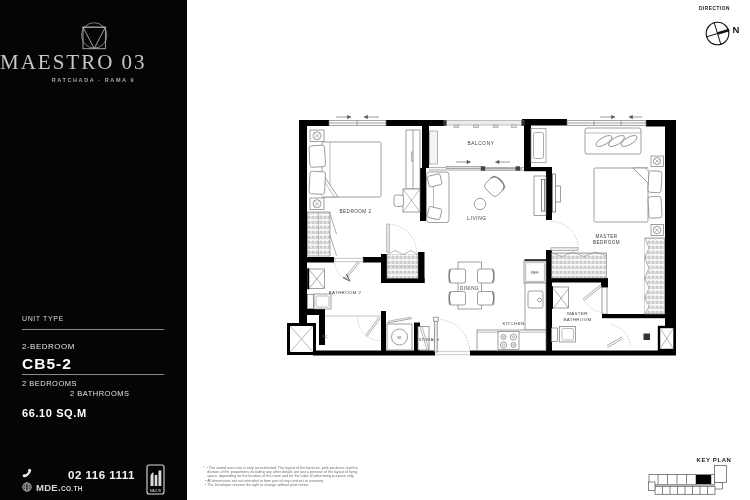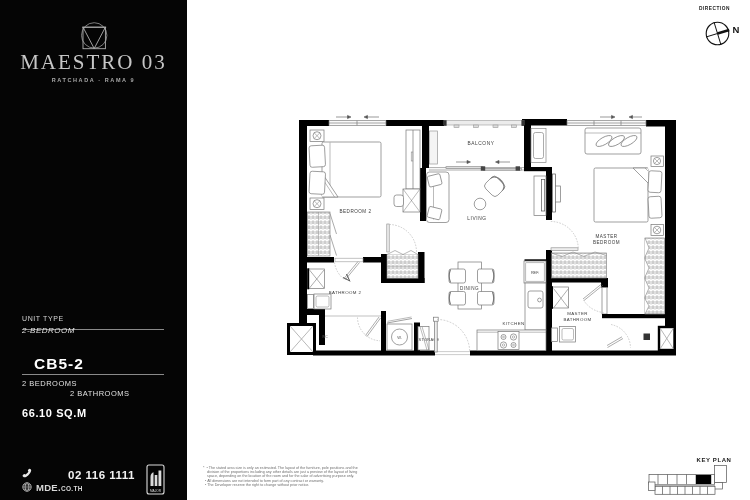--- a/index.html
+++ b/index.html
@@ -10,30 +10,30 @@
 <body>
 
 <div class="abs" id="sidebar" style="left:0;top:0;width:187px;height:500px;background:#050505;color:#ddd;">
 
   <svg class="abs" style="left:60px;top:14px;" width="70" height="46" viewBox="0 0 70 46">
     <circle cx="34.2" cy="21.4" r="12.7" fill="none" stroke="#9a9a9a" stroke-width="0.8"></circle>
     <rect x="23" y="13.2" width="22.4" height="21.5" fill="none" stroke="#b0b0b0" stroke-width="0.9"></rect>
     <path d="M22.2,13.2 L46.2,13.2 M23,13.2 L34.2,34.5 L45.4,13.2" fill="none" stroke="#b0b0b0" stroke-width="0.9"></path>
   </svg>
 
-  <div class="abs" style="left:0;top:50px;width:187px;text-align:center;font-family:'Liberation Serif',serif;font-size:21px;letter-spacing:2px;color:#c6c6c6;">MAESTRO 03</div>
+  <div class="abs" style="left:0;top:50px;width:187px;text-align:left;font-family:'Liberation Serif',serif;font-size:21px;letter-spacing:2px;color:#c6c6c6;">MAESTRO 03</div>
 
   <div class="abs" style="left:0;top:77px;width:187px;text-align:center;font-size:5.5px;font-weight:bold;letter-spacing:1.6px;color:#a8a8a8;">RATCHADA - RAMA 9</div>
 
   <div class="abs" style="left:22px;top:315px;font-size:7px;letter-spacing:.6px;color:#d5d5d5;">UNIT TYPE</div>
   <div class="abs" style="left:22px;top:329px;width:142px;border-top:1px solid #8a8a8a;"></div>
 
-  <div class="abs" style="left:22px;top:326px;font-size:8px;letter-spacing:.5px;color:#e0e0e0;font-style:italic;">2-BEDROOM</div>
-
-  <div class="abs" style="left:22px;top:354.5px;font-size:15.5px;font-weight:bold;letter-spacing:1px;color:#fff;margin-left:12px;">CB5-2</div>
+  <div class="abs" style="left:22px;top:342px;font-size:8px;letter-spacing:.5px;color:#e0e0e0;">2-BEDROOM</div>
+
+  <div class="abs" style="left:22px;top:354.5px;font-size:15.5px;font-weight:bold;letter-spacing:1px;color:#fff;">CB5-2</div>
   <div class="abs" style="left:22px;top:373.5px;width:142px;border-top:1px solid #8a8a8a;"></div>
 
   <div class="abs" style="left:22px;top:379px;font-size:7.5px;letter-spacing:.5px;color:#e0e0e0;">2 BEDROOMS</div>
   <div class="abs" style="left:22px;top:389px;font-size:7.5px;letter-spacing:.5px;color:#e0e0e0;margin-left:48px;">2 BATHROOMS</div>
 
   <div class="abs" style="left:22px;top:407px;font-size:11px;font-weight:bold;letter-spacing:.6px;color:#fff;text-align:right;">66.10 SQ.M</div>
 
   <svg class="abs" style="left:21px;top:467px;" width="12" height="12" viewBox="0 0 12 12">
     <path d="M2.2,9.8 C1.2,8.8 1.6,7.9 2.4,7.4 L3.4,6.9 L4.6,7.6 C5.2,7.2 6.9,5.6 7.4,4.8 L6.8,3.6 L7.4,2.5 C8,1.6 8.9,1.4 9.7,2.3 C10.5,3.2 10.3,4.4 9.2,5.9 C8,7.6 6.4,9.2 5.1,9.9 C3.9,10.5 2.9,10.5 2.2,9.8 Z" fill="#e8e8e8"></path>
   </svg>

